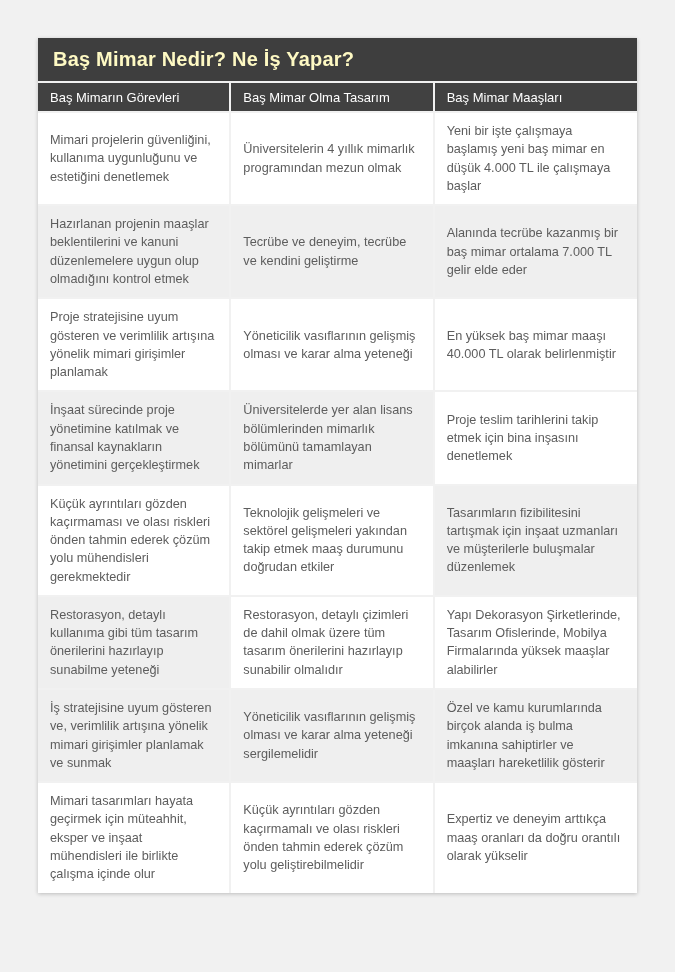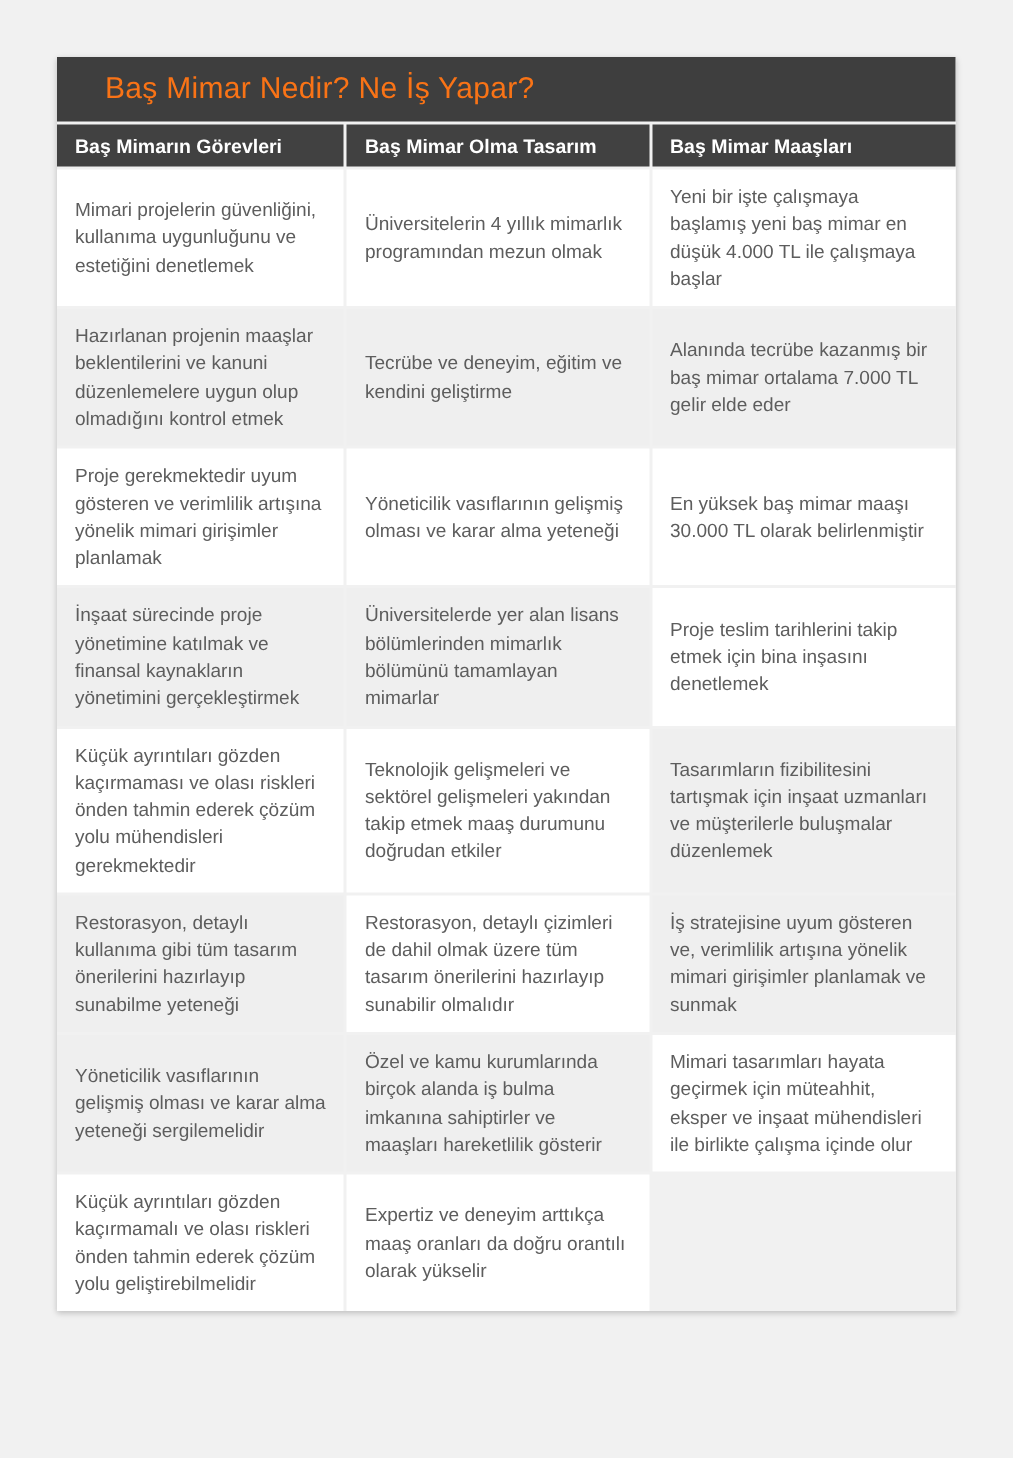--- a/index.html
+++ b/index.html
@@ -17,37 +17,37 @@
   .sheet {
     width: 599px;
     margin: 0 auto;
     padding-top: 38px;
   }
   .card {
     box-shadow: 0 1px 4px rgba(0,0,0,0.22);
   }
   .title-bar {
     background: #3e3e3e;
-    color: #f97316;
+    color: #fef9c3;
     font-size: 20px;
-    font-weight: normal;
-    padding: 10px 32px;
+    font-weight: bold;
+    padding: 10px 15px;
     margin-bottom: 2px;
     letter-spacing: 0.2px;
   }
   .grid {
     display: grid;
     grid-template-columns: 192fr 202fr 203fr;
     gap: 2px;
     background: transparent;
   }
   .h {
     background: #414141;
     color: #ffffff;
-    font-weight: bold;
+    font-weight: normal;
     font-size: 13px;
     padding: 6px 12px;
     min-height: 28px;
     display: flex;
     align-items: center;
   }
   .c {
     font-size: 12.7px;
     line-height: 1.44;
     color: #5d5d5d;
@@ -71,38 +71,39 @@
       <div class="grid">
         <div class="h">Baş Mimarın Görevleri</div>
         <div class="h">Baş Mimar Olma Tasarım</div>
         <div class="h">Baş Mimar Maaşları</div>
 
         <div class="c w">Mimari projelerin güvenliğini, kullanıma uygunluğunu ve estetiğini denetlemek</div>
         <div class="c w">Üniversitelerin 4 yıllık mimarlık programından mezun olmak</div>
         <div class="c w">Yeni bir işte çalışmaya başlamış yeni baş mimar en düşük 4.000 TL ile çalışmaya başlar</div>
 
         <div class="c g">Hazırlanan projenin maaşlar beklentilerini ve kanuni düzenlemelere uygun olup olmadığını kontrol etmek</div>
-        <div class="c g">Tecrübe ve deneyim, eğitim ve kendini geliştirme</div>
+        <div class="c g">Tecrübe ve deneyim, tecrübe ve kendini geliştirme</div>
         <div class="c g">Alanında tecrübe kazanmış bir baş mimar ortalama 7.000 TL gelir elde eder</div>
 
-        <div class="c w">Proje gerekmektedir uyum gösteren ve verimlilik artışına yönelik mimari girişimler planlamak</div>
+        <div class="c w">Proje stratejisine uyum gösteren ve verimlilik artışına yönelik mimari girişimler planlamak</div>
         <div class="c w">Yöneticilik vasıflarının gelişmiş olması ve karar alma yeteneği</div>
-        <div class="c w">En yüksek baş mimar maaşı 30.000 TL olarak belirlenmiştir</div>
+        <div class="c w">En yüksek baş mimar maaşı 40.000 TL olarak belirlenmiştir</div>
 
         <div class="c g">İnşaat sürecinde proje yönetimine katılmak ve finansal kaynakların yönetimini gerçekleştirmek</div>
         <div class="c g">Üniversitelerde yer alan lisans bölümlerinden mimarlık bölümünü tamamlayan mimarlar</div>
 
         <div class="c w">Proje teslim tarihlerini takip etmek için bina inşasını denetlemek</div>
         <div class="c w">Küçük ayrıntıları gözden kaçırmaması ve olası riskleri önden tahmin ederek çözüm yolu mühendisleri gerekmektedir</div>
         <div class="c w">Teknolojik gelişmeleri ve sektörel gelişmeleri yakından takip etmek maaş durumunu doğrudan etkiler</div>
 
         <div class="c g">Tasarımların fizibilitesini tartışmak için inşaat uzmanları ve müşterilerle buluşmalar düzenlemek</div>
         <div class="c g">Restorasyon, detaylı kullanıma gibi tüm tasarım önerilerini hazırlayıp sunabilme yeteneği</div>
 
         <div class="c w">Restorasyon, detaylı çizimleri de dahil olmak üzere tüm tasarım önerilerini hazırlayıp sunabilir olmalıdır</div>
+        <div class="c w">Yapı Dekorasyon Şirketlerinde, Tasarım Ofislerinde, Mobilya Firmalarında yüksek maaşlar alabilirler</div>
 
         <div class="c g">İş stratejisine uyum gösteren ve, verimlilik artışına yönelik mimari girişimler planlamak ve sunmak</div>
         <div class="c g">Yöneticilik vasıflarının gelişmiş olması ve karar alma yeteneği sergilemelidir</div>
         <div class="c g">Özel ve kamu kurumlarında birçok alanda iş bulma imkanına sahiptirler ve maaşları hareketlilik gösterir</div>
 
         <div class="c w">Mimari tasarımları hayata geçirmek için müteahhit, eksper ve inşaat mühendisleri ile birlikte çalışma içinde olur</div>
         <div class="c w">Küçük ayrıntıları gözden kaçırmamalı ve olası riskleri önden tahmin ederek çözüm yolu geliştirebilmelidir</div>
         <div class="c w">Expertiz ve deneyim arttıkça maaş oranları da doğru orantılı olarak yükselir</div>
 
       </div>

